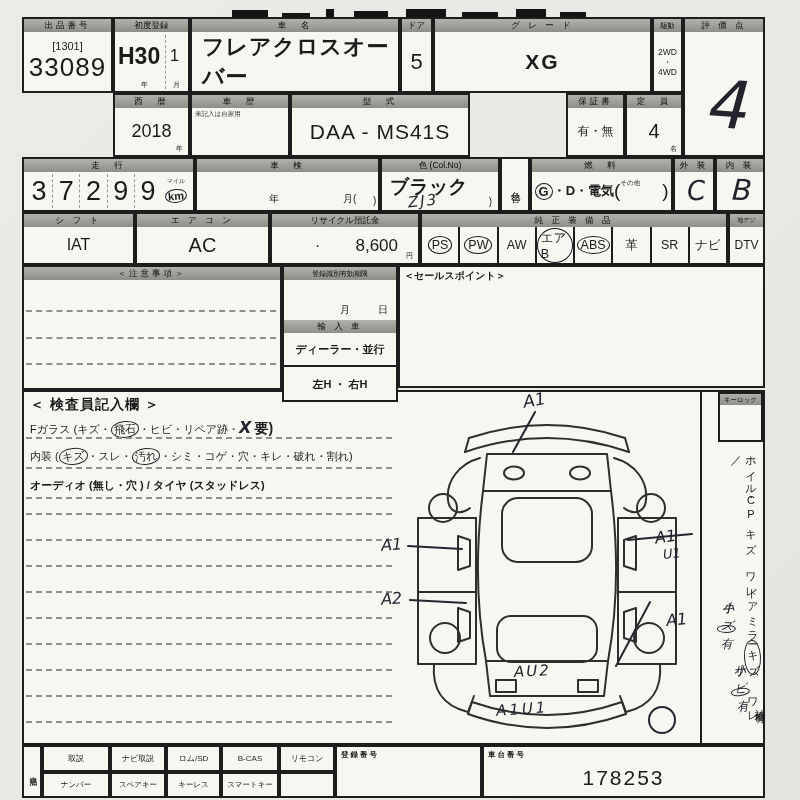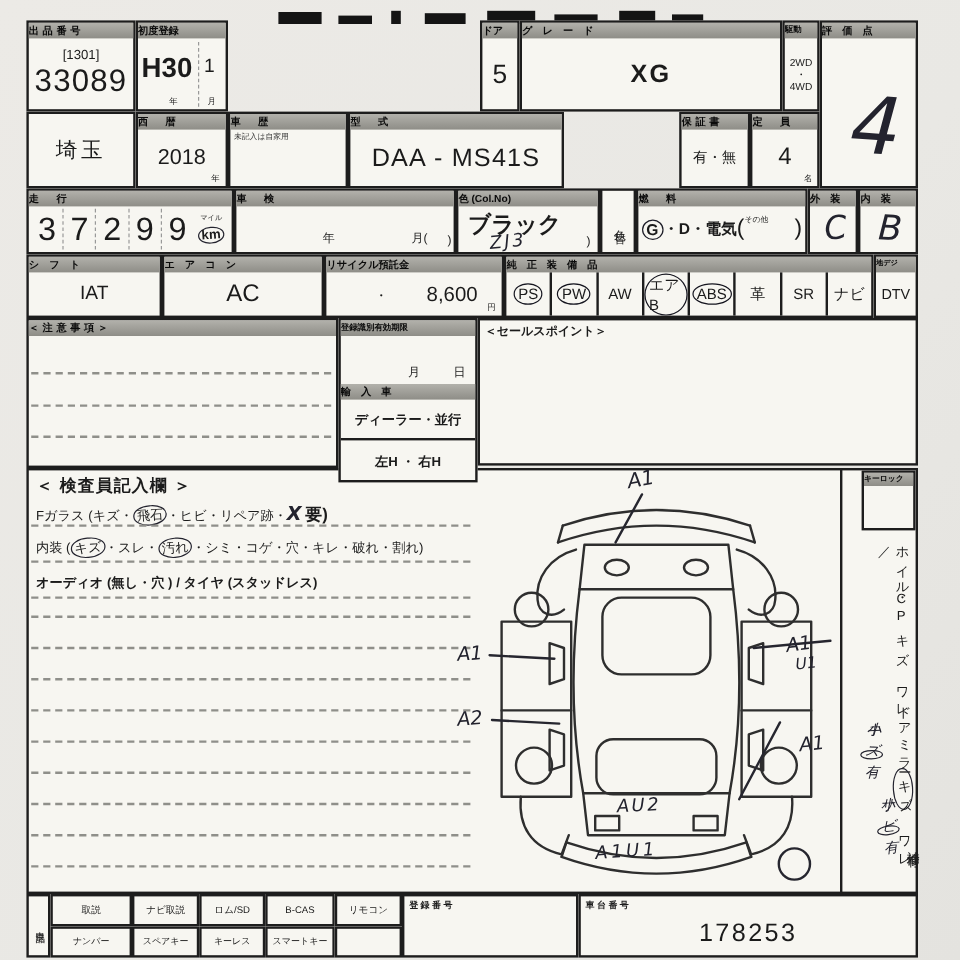--- a/index.html
+++ b/index.html
@@ -1,19 +1,19 @@
 <!DOCTYPE html>
 <html><head>
 <meta charset="utf-8">
 <style>
   html,body{margin:0;padding:0;}
   body{width:800px;height:800px;background:#dddcd8;font-family:"Liberation Sans","DejaVu Sans",sans-serif;color:#1b1b1b;}
   #sheet{position:relative;width:800px;height:800px;background:linear-gradient(135deg,#eceae6 0%,#e9e8e4 55%,#e4e3df 100%);overflow:hidden;}
   .cell{position:absolute;background:#f7f6f1;border:2px solid #1d1d1d;box-sizing:border-box;}
-  .hdr{position:absolute;left:0;right:0;top:0;height:13px;background:linear-gradient(180deg,#b2b1ab,#8e8d87);color:#0a0a0a;font-size:8.5px;line-height:13px;letter-spacing:3px;white-space:nowrap;overflow:hidden;font-weight:bold;}
+  .hdr{position:absolute;left:0;right:0;top:0;height:13px;background:linear-gradient(180deg,#b2b1ab,#8e8d87);color:#0a0a0a;font-size:8.5px;line-height:13px;text-align:center;letter-spacing:3px;white-space:nowrap;overflow:hidden;font-weight:normal;}
   .hdr.tight{letter-spacing:0;}
   .body-c{position:absolute;left:0;right:0;top:13px;bottom:0;display:flex;align-items:center;justify-content:center;}
   .abs{position:absolute;}
   .hand{font-family:"DejaVu Sans",sans-serif;font-style:italic;color:#23232e;}
   .dash{position:absolute;border-top:2px dashed #8f8f8a;height:0;}
   .circ{display:inline-block;border:1.7px solid #1c1c27;border-radius:50%;padding:0 3px;}
   .hcirc{display:inline-block;border:1.8px solid #23232e;border-radius:50% 46% 52% 48%;padding:0 2px;transform:rotate(-4deg);}
   .vtext{writing-mode:vertical-rl;text-orientation:upright;letter-spacing:2px;}
   .equip-row{position:absolute;left:0;right:0;top:13px;bottom:0;display:flex;}
   .equip-item{flex:1;border-right:2px solid #1d1d1d;display:flex;align-items:center;justify-content:center;font-size:12.5px;}
@@ -41,20 +41,24 @@
 
   <div class="cell" style="left:113px;top:17px;width:77px;height:76px;">
     <div class="hdr tight">初度登録</div>
     <div class="abs" style="left:3px;top:24px;font-size:23px;font-weight:bold;text-align:center;">H30</div>
     <div class="abs" style="left:55px;top:28px;font-size:16px;">1</div>
     <div class="abs" style="left:50px;top:16px;bottom:2px;border-left:1px dashed #999;"></div>
     <div class="abs" style="left:26px;bottom:1px;font-size:7px;">年</div>
     <div class="abs" style="right:8px;bottom:1px;font-size:7px;">月</div>
   </div>
 
+  <div class="cell" style="left:190px;top:17px;width:210px;height:76px;">
+    <div class="hdr">車　名</div>
+    <div class="body-c" style="justify-content:flex-start;padding-left:10px;font-size:22px;font-weight:bold;letter-spacing:1px;">フレアクロスオーバー</div>
+  </div>
 
   <div class="cell" style="left:400px;top:17px;width:33px;height:76px;">
     <div class="hdr tight">ドア</div>
     <div class="body-c" style="font-size:22px;">5</div>
   </div>
 
   <div class="cell" style="left:433px;top:17px;width:219px;height:76px;">
     <div class="hdr">グ レ ー ド</div>
     <div class="body-c" style="font-size:21px;font-weight:bold;letter-spacing:2px;">XG</div>
   </div>
@@ -66,23 +70,20 @@
       <span>・</span>
       <span>4WD</span>
     </div>
   </div>
 
   <div class="cell" style="left:683px;top:17px;width:82px;height:140px;">
     <div class="hdr">評 価 点</div>
     <div class="abs hand" style="left:24px;top:48px;font-size:66px;transform:rotate(4deg);font-weight:400;">4</div>
   </div>
 
-  <div class="cell" style="left:22px;top:93px;width:91px;height:64px;">
-    <div class="body-c" style="top:0;font-size:18px;letter-spacing:3px;">埼玉</div>
-  </div>
 
   <div class="cell" style="left:113px;top:93px;width:77px;height:64px;">
     <div class="hdr">西　暦</div>
     <div class="body-c" style="font-size:18px;">2018</div>
     <div class="abs" style="right:5px;bottom:1px;font-size:7px;">年</div>
   </div>
 
   <div class="cell" style="left:190px;top:93px;width:100px;height:64px;">
     <div class="hdr">車　歴</div>
     <div class="abs" style="left:3px;top:15px;font-size:6.5px;color:#333;">未記入は自家用</div>

